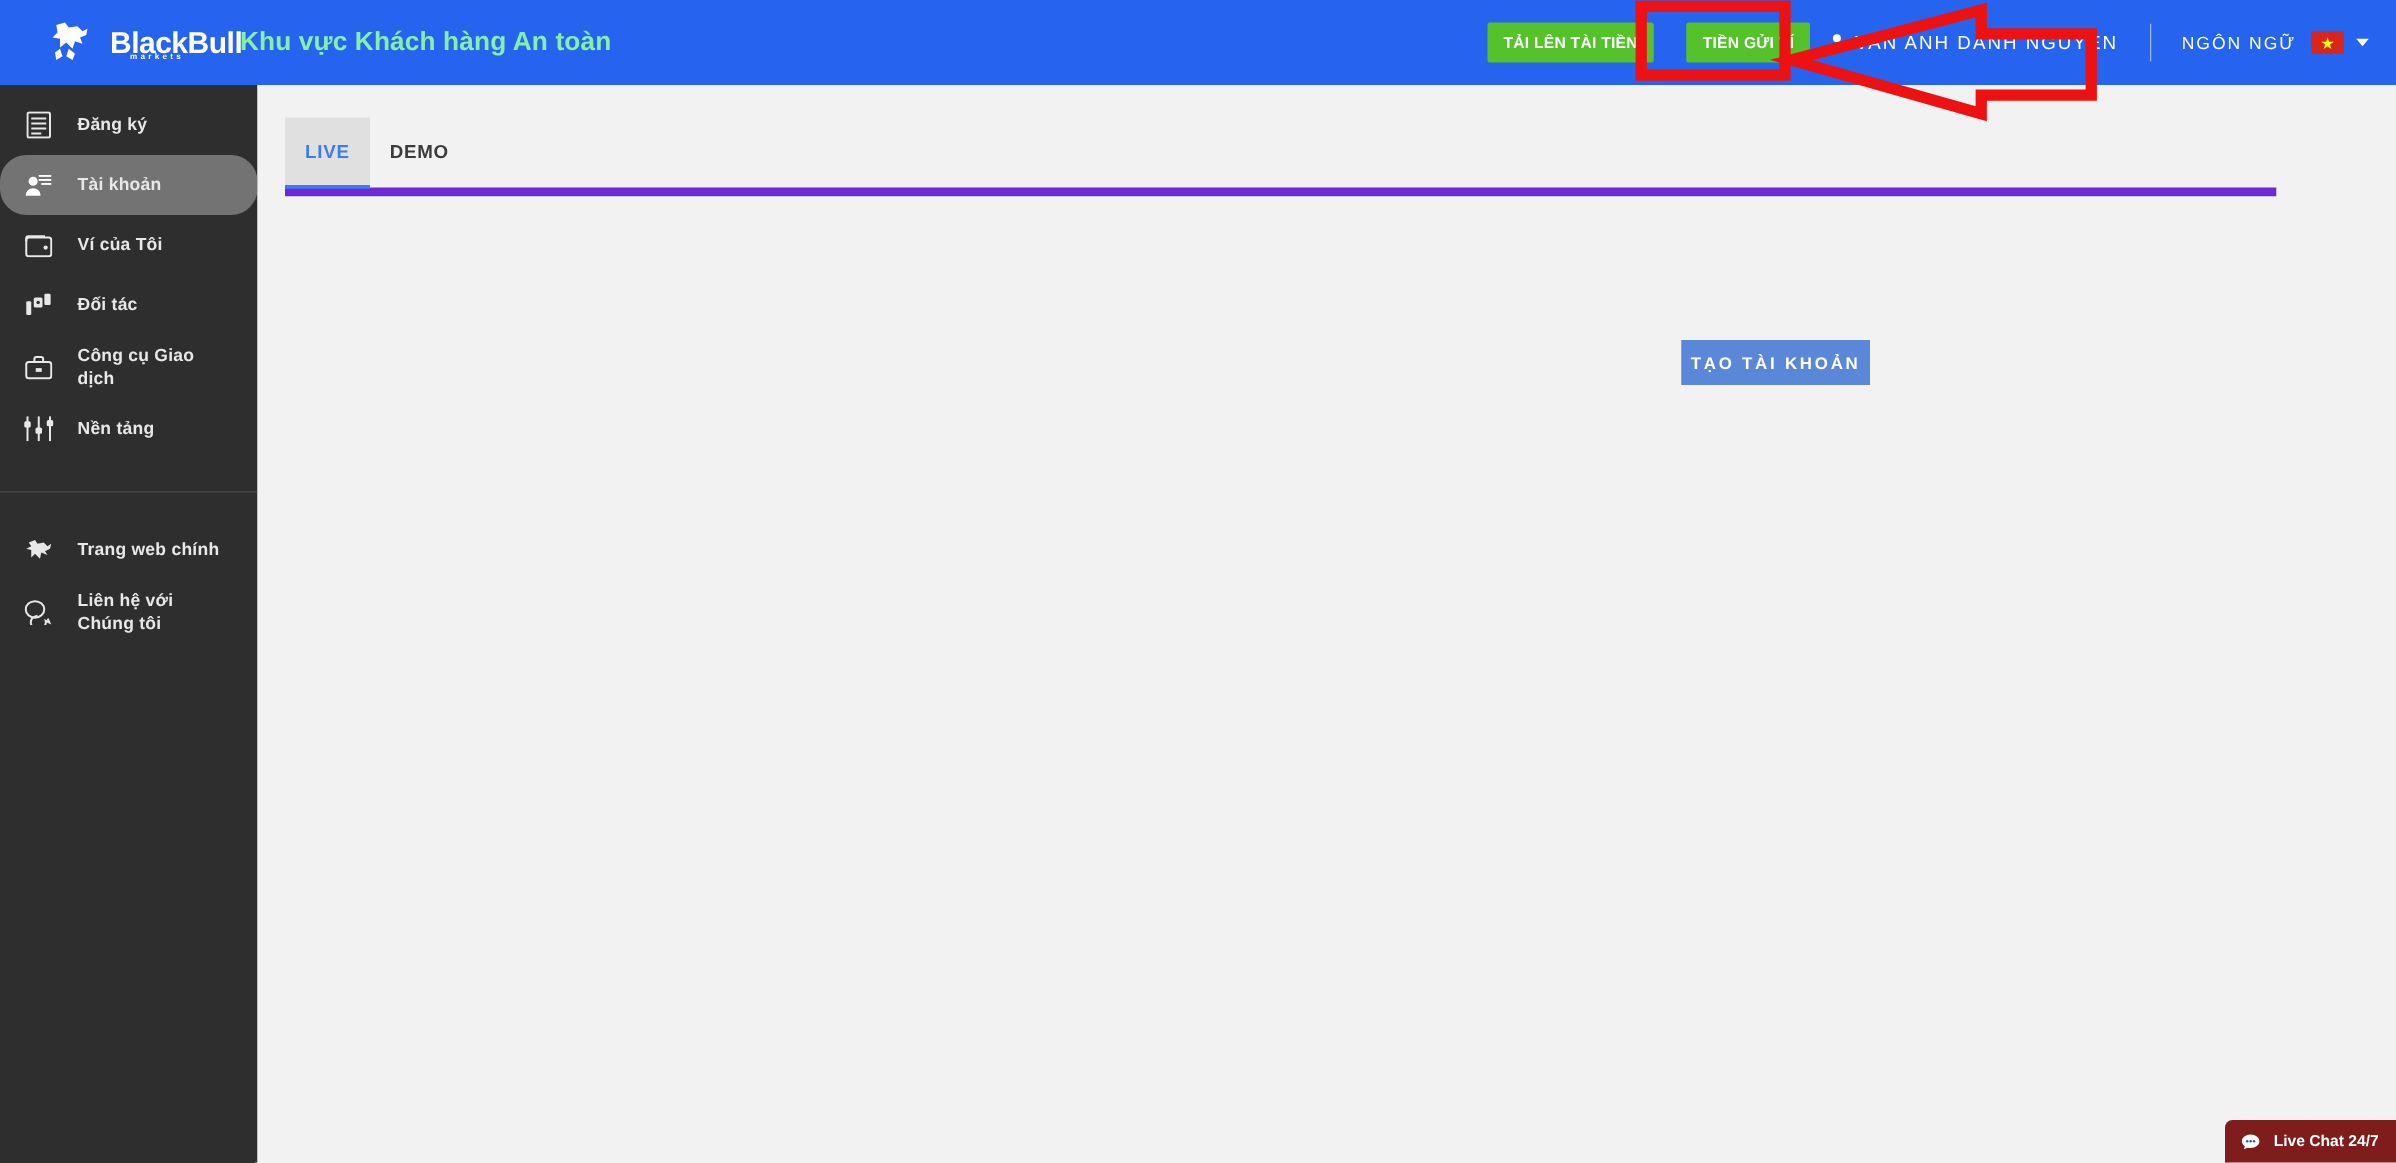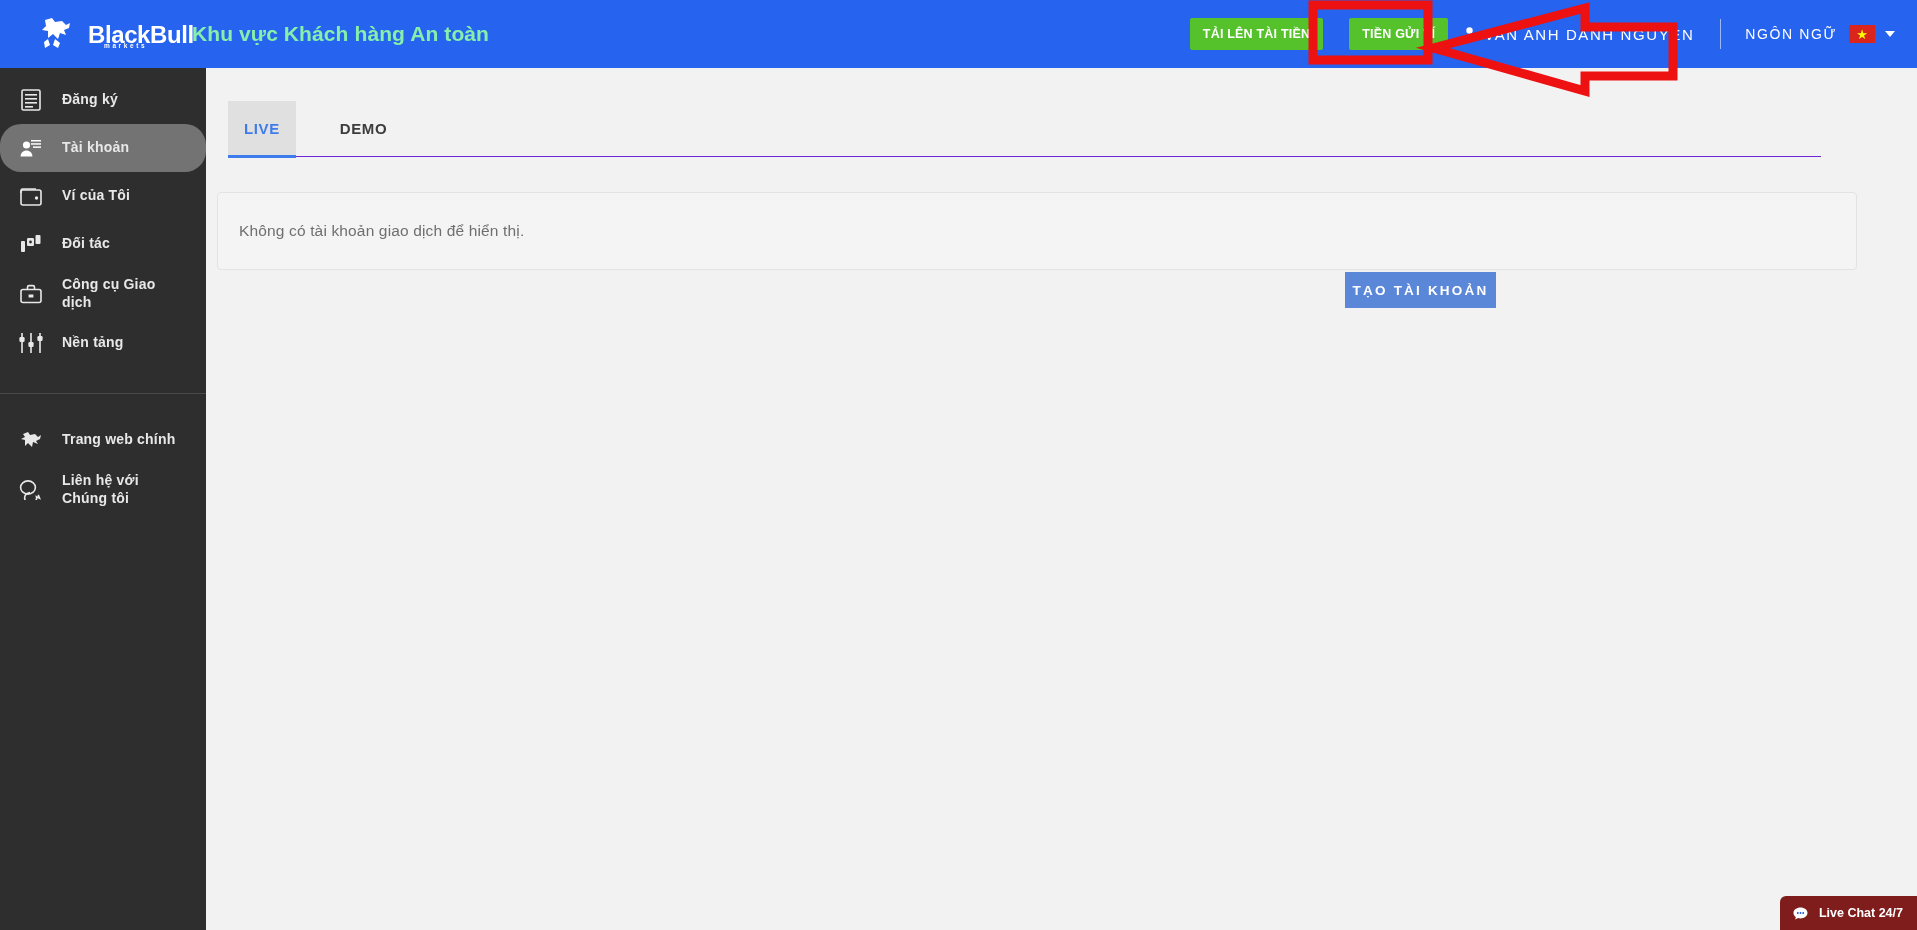--- a/index.html
+++ b/index.html
@@ -167,23 +167,23 @@
     height: 862px;
     background: #f2f2f2;
   }
   .tabs-wrap {
     position: absolute;
     top: 33px; left: 22px;
     width: 1593px;
   }
   .tabs {
     display: flex;
-    border-bottom: 1px solid #6d28d9;
+    align-items: flex-end;
+    border-bottom: 7px solid #6d28d9;
     height: 56px;
-    gap: 28px;
   }
   .tab {
     padding: 0 16px;
     height: 56px;
     line-height: 56px;
     font-size: 15px;
     font-weight: bold;
     letter-spacing: 0.6px;
     color: #3c3c3c;
     cursor: pointer;
@@ -408,23 +408,20 @@
 
   <div class="tabs-wrap">
     <div class="tabs">
       <div class="tab active">LIVE</div>
       <div class="tab">DEMO</div>
     </div>
   </div>
 
   <button class="create-btn">TẠO TÀI KHOẢN</button>
 
-  <div class="card">
-    <span class="card-empty-text">Không có tài khoản giao dịch để hiển thị.</span>
-  </div>
 </div>
 
 <div class="livechat">
   <span class="chat-bubble-icon">
     <svg width="15" height="13" viewBox="0 0 15 13">
       <path fill="#ffffff" d="M7.5 0.6 C3.6 0.6 0.5 3 0.5 6 C0.5 7.6 1.4 9.1 2.8 10 L2.2 12.4 L5 11.1 C5.8 11.3 6.6 11.4 7.5 11.4 C11.4 11.4 14.5 9 14.5 6 C14.5 3 11.4 0.6 7.5 0.6 Z"></path>
       <circle cx="4.8" cy="6" r="0.95" fill="#1a56db"></circle>
       <circle cx="7.5" cy="6" r="0.95" fill="#1a56db"></circle>
       <circle cx="10.2" cy="6" r="0.95" fill="#1a56db"></circle>
     </svg>

